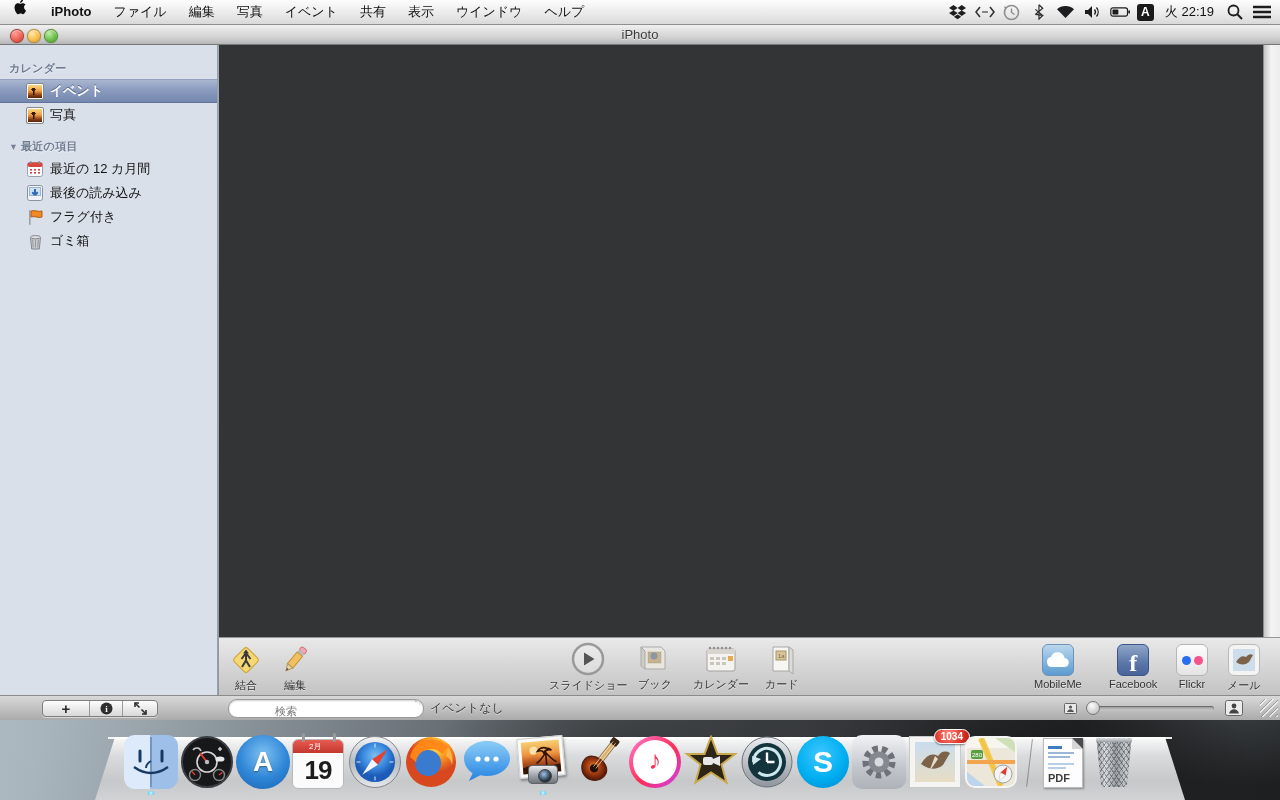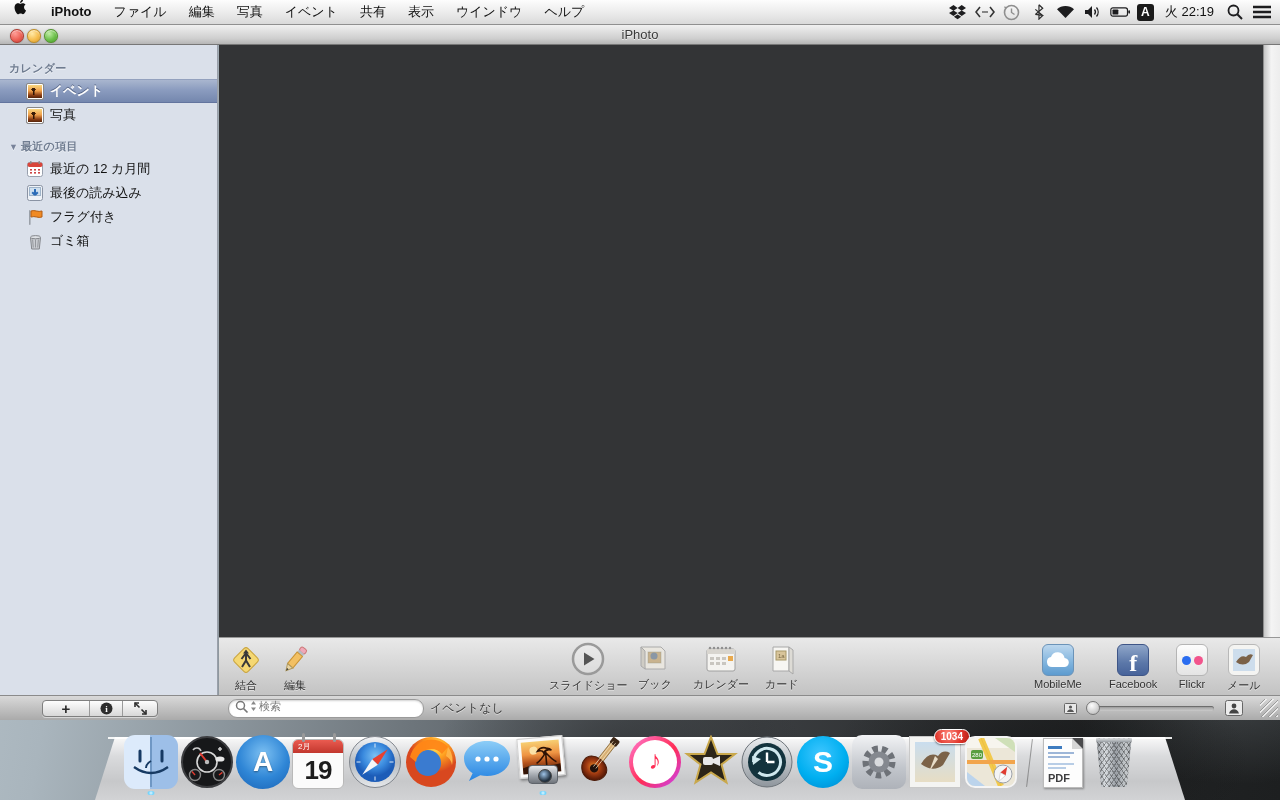--- a/index.html
+++ b/index.html
@@ -59,21 +59,21 @@
   .sq-ic{width:30px;height:30px;border-radius:6px;display:flex;align-items:center;justify-content:center;}
 
   
   .bottombar{left:0;top:695px;width:1280px;height:25px;background:linear-gradient(#d9d9d9,#bdbdbd 60%,#aaa);
     border-top:1px solid #8b8b8b;box-sizing:border-box;}
   .btn-group{position:absolute;left:42px;top:4px;height:15px;display:flex;border:1px solid #7f7f7f;border-radius:4px;overflow:hidden;
     background:linear-gradient(#fdfdfd,#d8d8d8);box-shadow:0 1px 0 rgba(255,255,255,.5);}
   .bg-btn{width:38px;display:flex;align-items:center;justify-content:center;border-right:1px solid #9a9a9a;color:#2a2a2a;}
   .bg-btn:last-child{border-right:none;}
   .search-pill{position:absolute;left:228px;top:3px;width:194px;height:17px;background:#fff;border:1px solid #9a9a9a;border-radius:9px;
-    display:flex;align-items:flex-start;box-shadow:inset 0 1px 2px rgba(0,0,0,.18);}
+    display:flex;align-items:flex-end;box-shadow:inset 0 1px 2px rgba(0,0,0,.18);flex-direction:column;}
   .search-pill input{border:none;outline:none;flex:1;font-size:11px;color:#333;background:transparent;padding:0 6px 0 2px;font-family:inherit;}
   .status-text{position:absolute;left:430px;top:0;width:580px;line-height:24px;font-size:12px;color:#3c3c3c;text-shadow:0 1px 0 rgba(255,255,255,.5);}
   .zoom-track{position:absolute;left:1088px;top:10px;width:126px;height:5px;border-radius:3px;background:linear-gradient(#9a9a9a,#c9c9c9);box-shadow:inset 0 1px 1px rgba(0,0,0,.35);}
   .zoom-knob{position:absolute;left:-2px;top:-5px;width:14px;height:14px;border-radius:50%;background:radial-gradient(circle at 40% 30%,#fdfdfd,#c9c9c9 70%,#a8a8a8);border:1px solid #777;box-sizing:border-box;}
   .grip{position:absolute;right:2px;top:3px;width:18px;height:18px;background:repeating-linear-gradient(135deg,transparent 0 3px,#8e8e8e 3px 4px,#f5f5f5 4px 5px);opacity:.8;}
 
   
   .dock-shelf{left:0;top:737px;width:1280px;height:63px;}
   .shelf-top{position:absolute;left:95px;top:0;width:1090px;height:63px;
     clip-path:polygon(20px 0,1070px 0,1090px 63px,0 63px);
@@ -89,21 +89,21 @@
   .rs{border-radius:11px;}
   .badge{position:absolute;top:-6px;right:-8px;background:radial-gradient(circle at 40% 30%,#ff8a7e,#e0352b 60%,#b01d14);color:#fff;
     font-size:10px;font-weight:bold;padding:1px 6px;border-radius:9px;border:1.5px solid #fff;box-shadow:0 1px 2px rgba(0,0,0,.5);}
 
   
   .ic-finder{width:54px;height:54px;background:linear-gradient(90deg,#dceafb 0 49%,#9dbfe8 49%);overflow:hidden;}
   .ic-appstore{width:54px;height:54px;border-radius:50%;background:radial-gradient(circle at 50% 35%,#7cc0f2,#2f86d6 55%,#1a62b4);
     display:flex;align-items:center;justify-content:center;color:#fff;font-size:28px;font-weight:bold;text-shadow:0 1px 2px rgba(0,0,0,.4);}
   .ic-cal{width:52px;height:50px;background:#fbfbfb;border-radius:6px;border:1px solid #b9b9b9;box-sizing:border-box;overflow:hidden;margin-top:4px;position:relative;}
   .ic-cal .cal-top{height:13px;background:linear-gradient(#e8574e,#c междун);}
-  .ic-cal .cal-top{height:13px;background:linear-gradient(#ea5b50,#c2372e);color:#fff;font-size:8px;line-height:13px;text-align:left;padding-left:5px;}
+  .ic-cal .cal-top{height:13px;background:linear-gradient(#ea5b50,#c2372e);color:#fff;font-size:8px;line-height:13px;text-align:left;padding-left:16px;}
   .ic-cal .cal-num{font-size:26px;font-weight:bold;color:#1c1c1c;text-align:center;line-height:34px;letter-spacing:-1px;}
   .ic-skype{width:52px;height:52px;border-radius:50%;background:radial-gradient(circle at 45% 35%,#3fc6ff,#00aff0 55%,#0084cc);
     display:flex;align-items:center;justify-content:center;color:#fff;font-size:30px;font-weight:bold;margin:1px;}
   .ic-itunes{width:52px;height:52px;border-radius:50%;background:#fff;border:4px solid transparent;box-sizing:border-box;
     background:linear-gradient(#fff,#fff) padding-box,linear-gradient(135deg,#ff7bd1,#ff2d55 55%,#c644fc) border-box;
     display:flex;align-items:center;justify-content:center;color:#ff2d55;font-size:26px;margin:1px;}
   .ic-stamp{width:50px;height:50px;background:#f4f4f2;margin:2px;position:relative;
     box-shadow:0 0 0 1px #c9c9c9;}
   .ic-stamp .inner{position:absolute;left:5px;top:5px;right:5px;bottom:5px;background:linear-gradient(#c9ddee,#e7ddc4);}
   .perf{background-image:radial-gradient(circle 2.5px at 2px 2px,#0000 2.2px,#f4f4f2 2.3px);}

